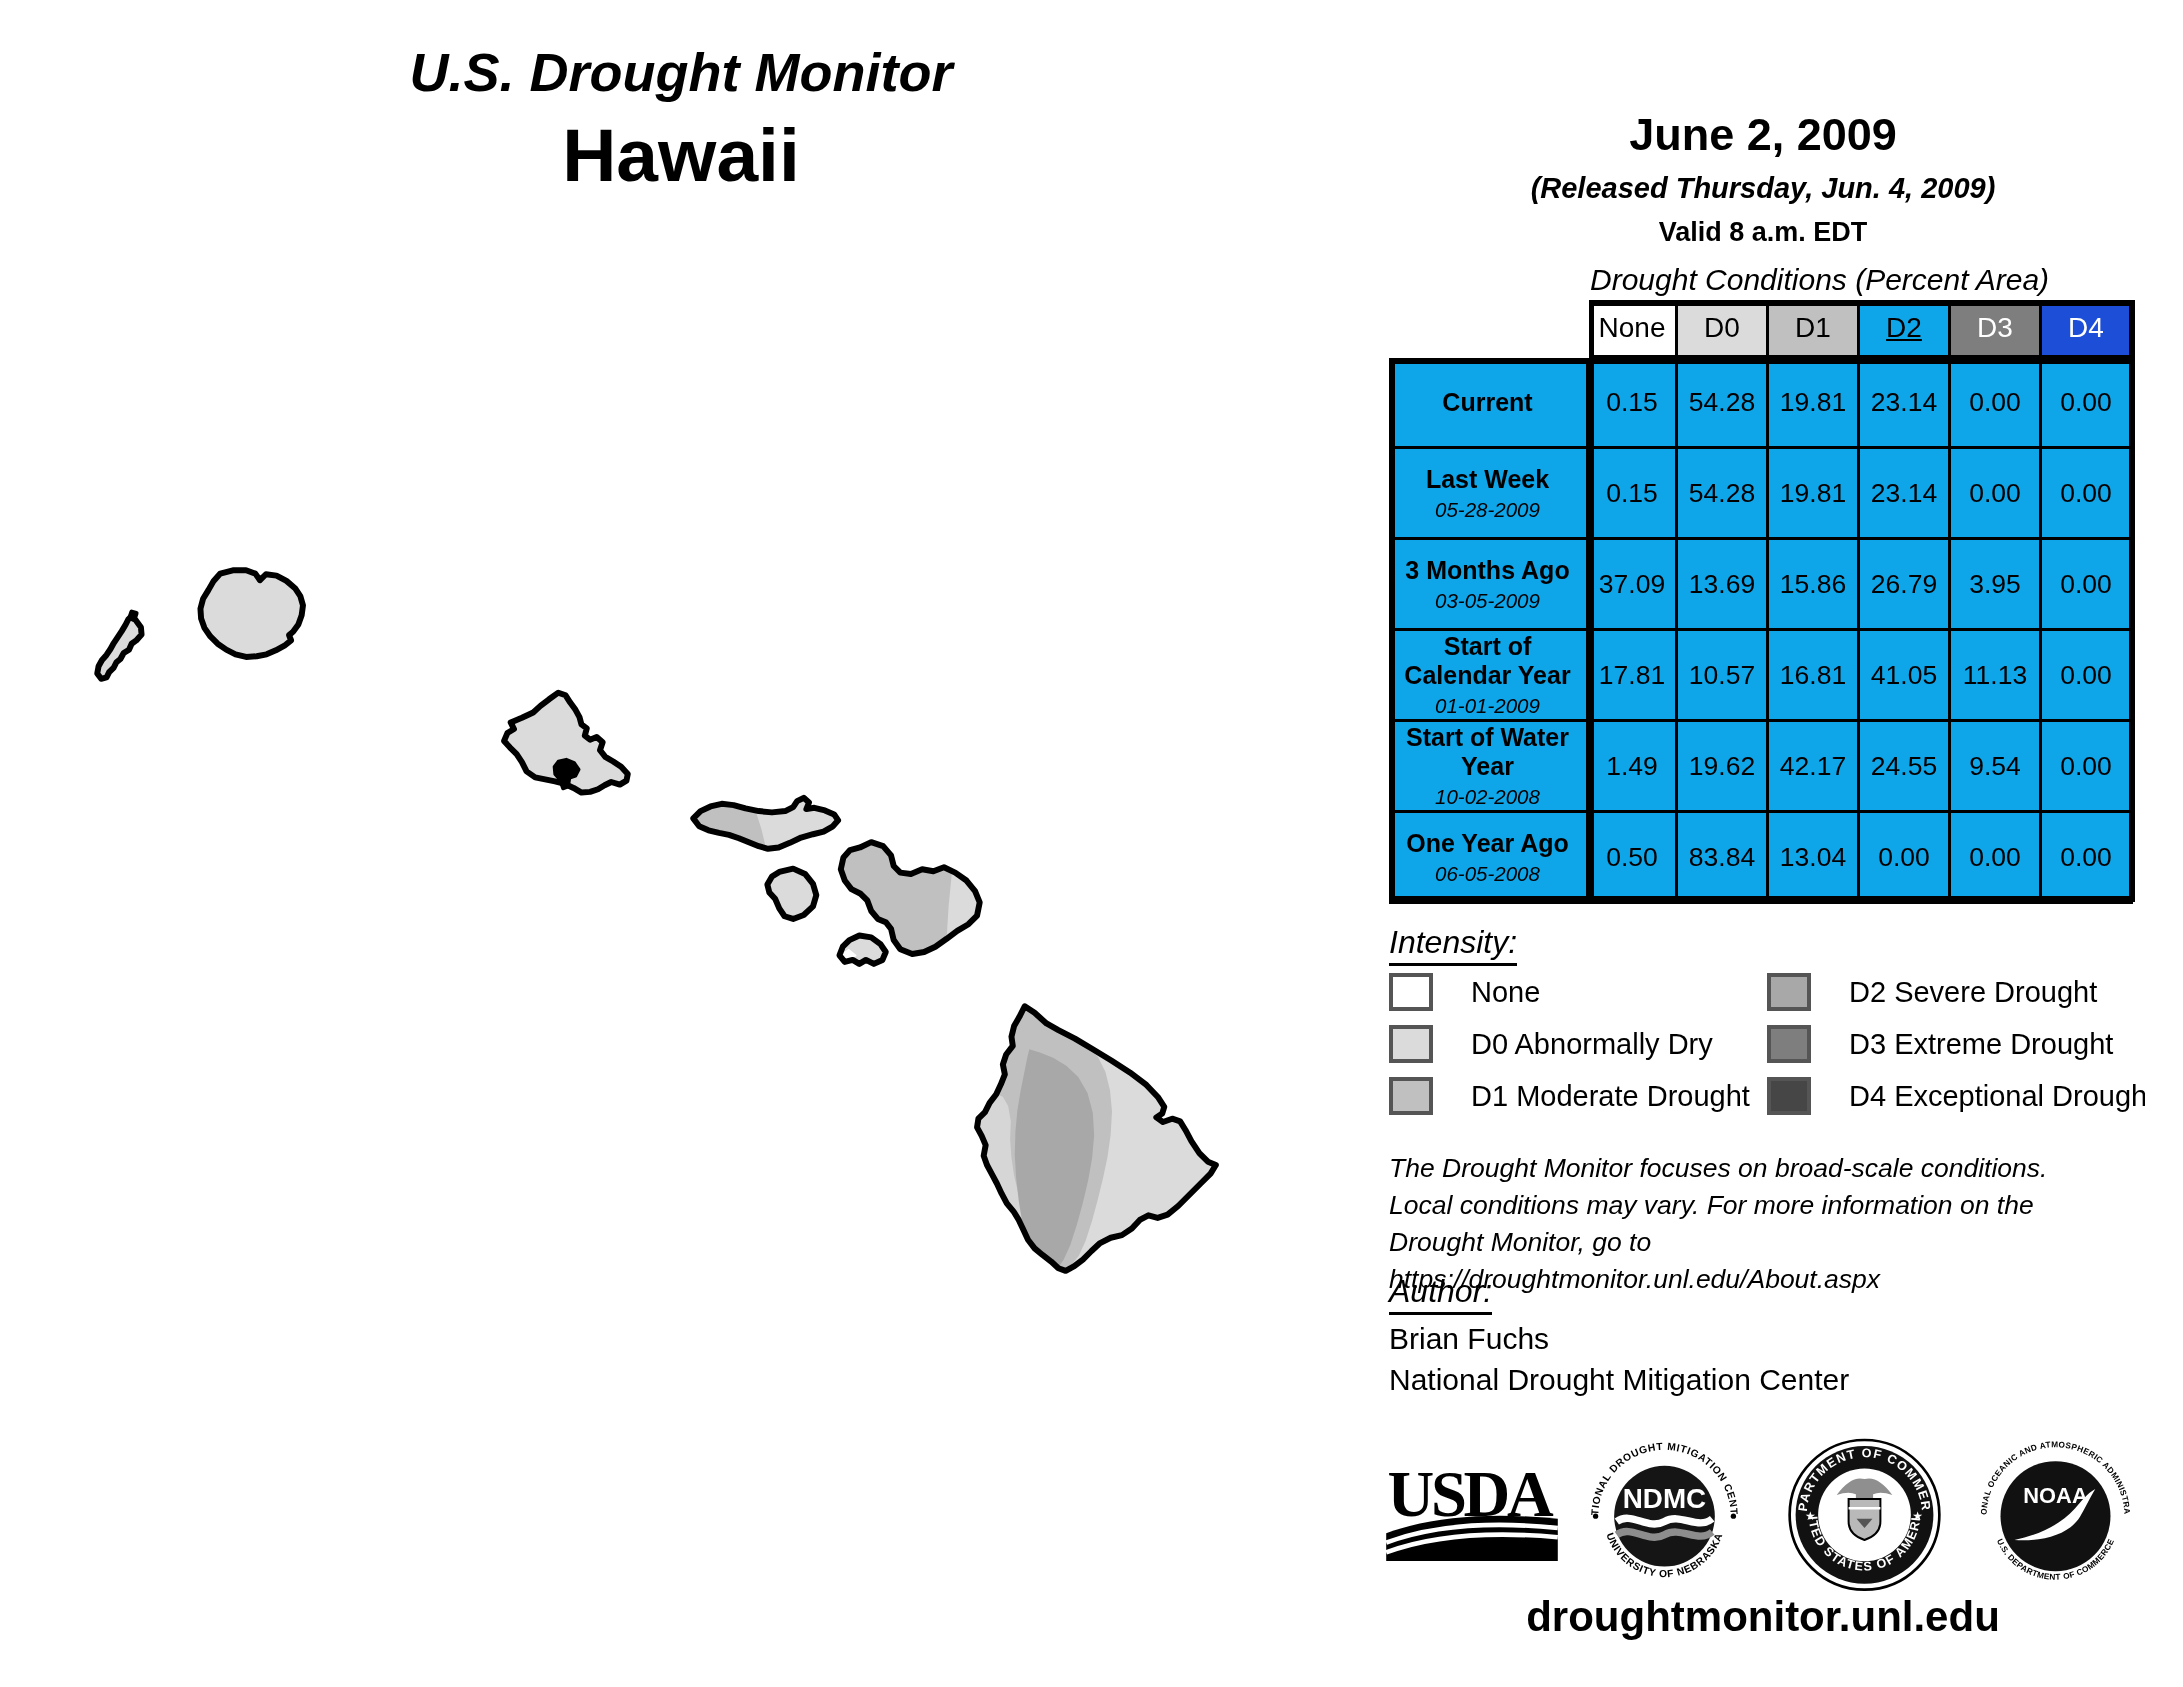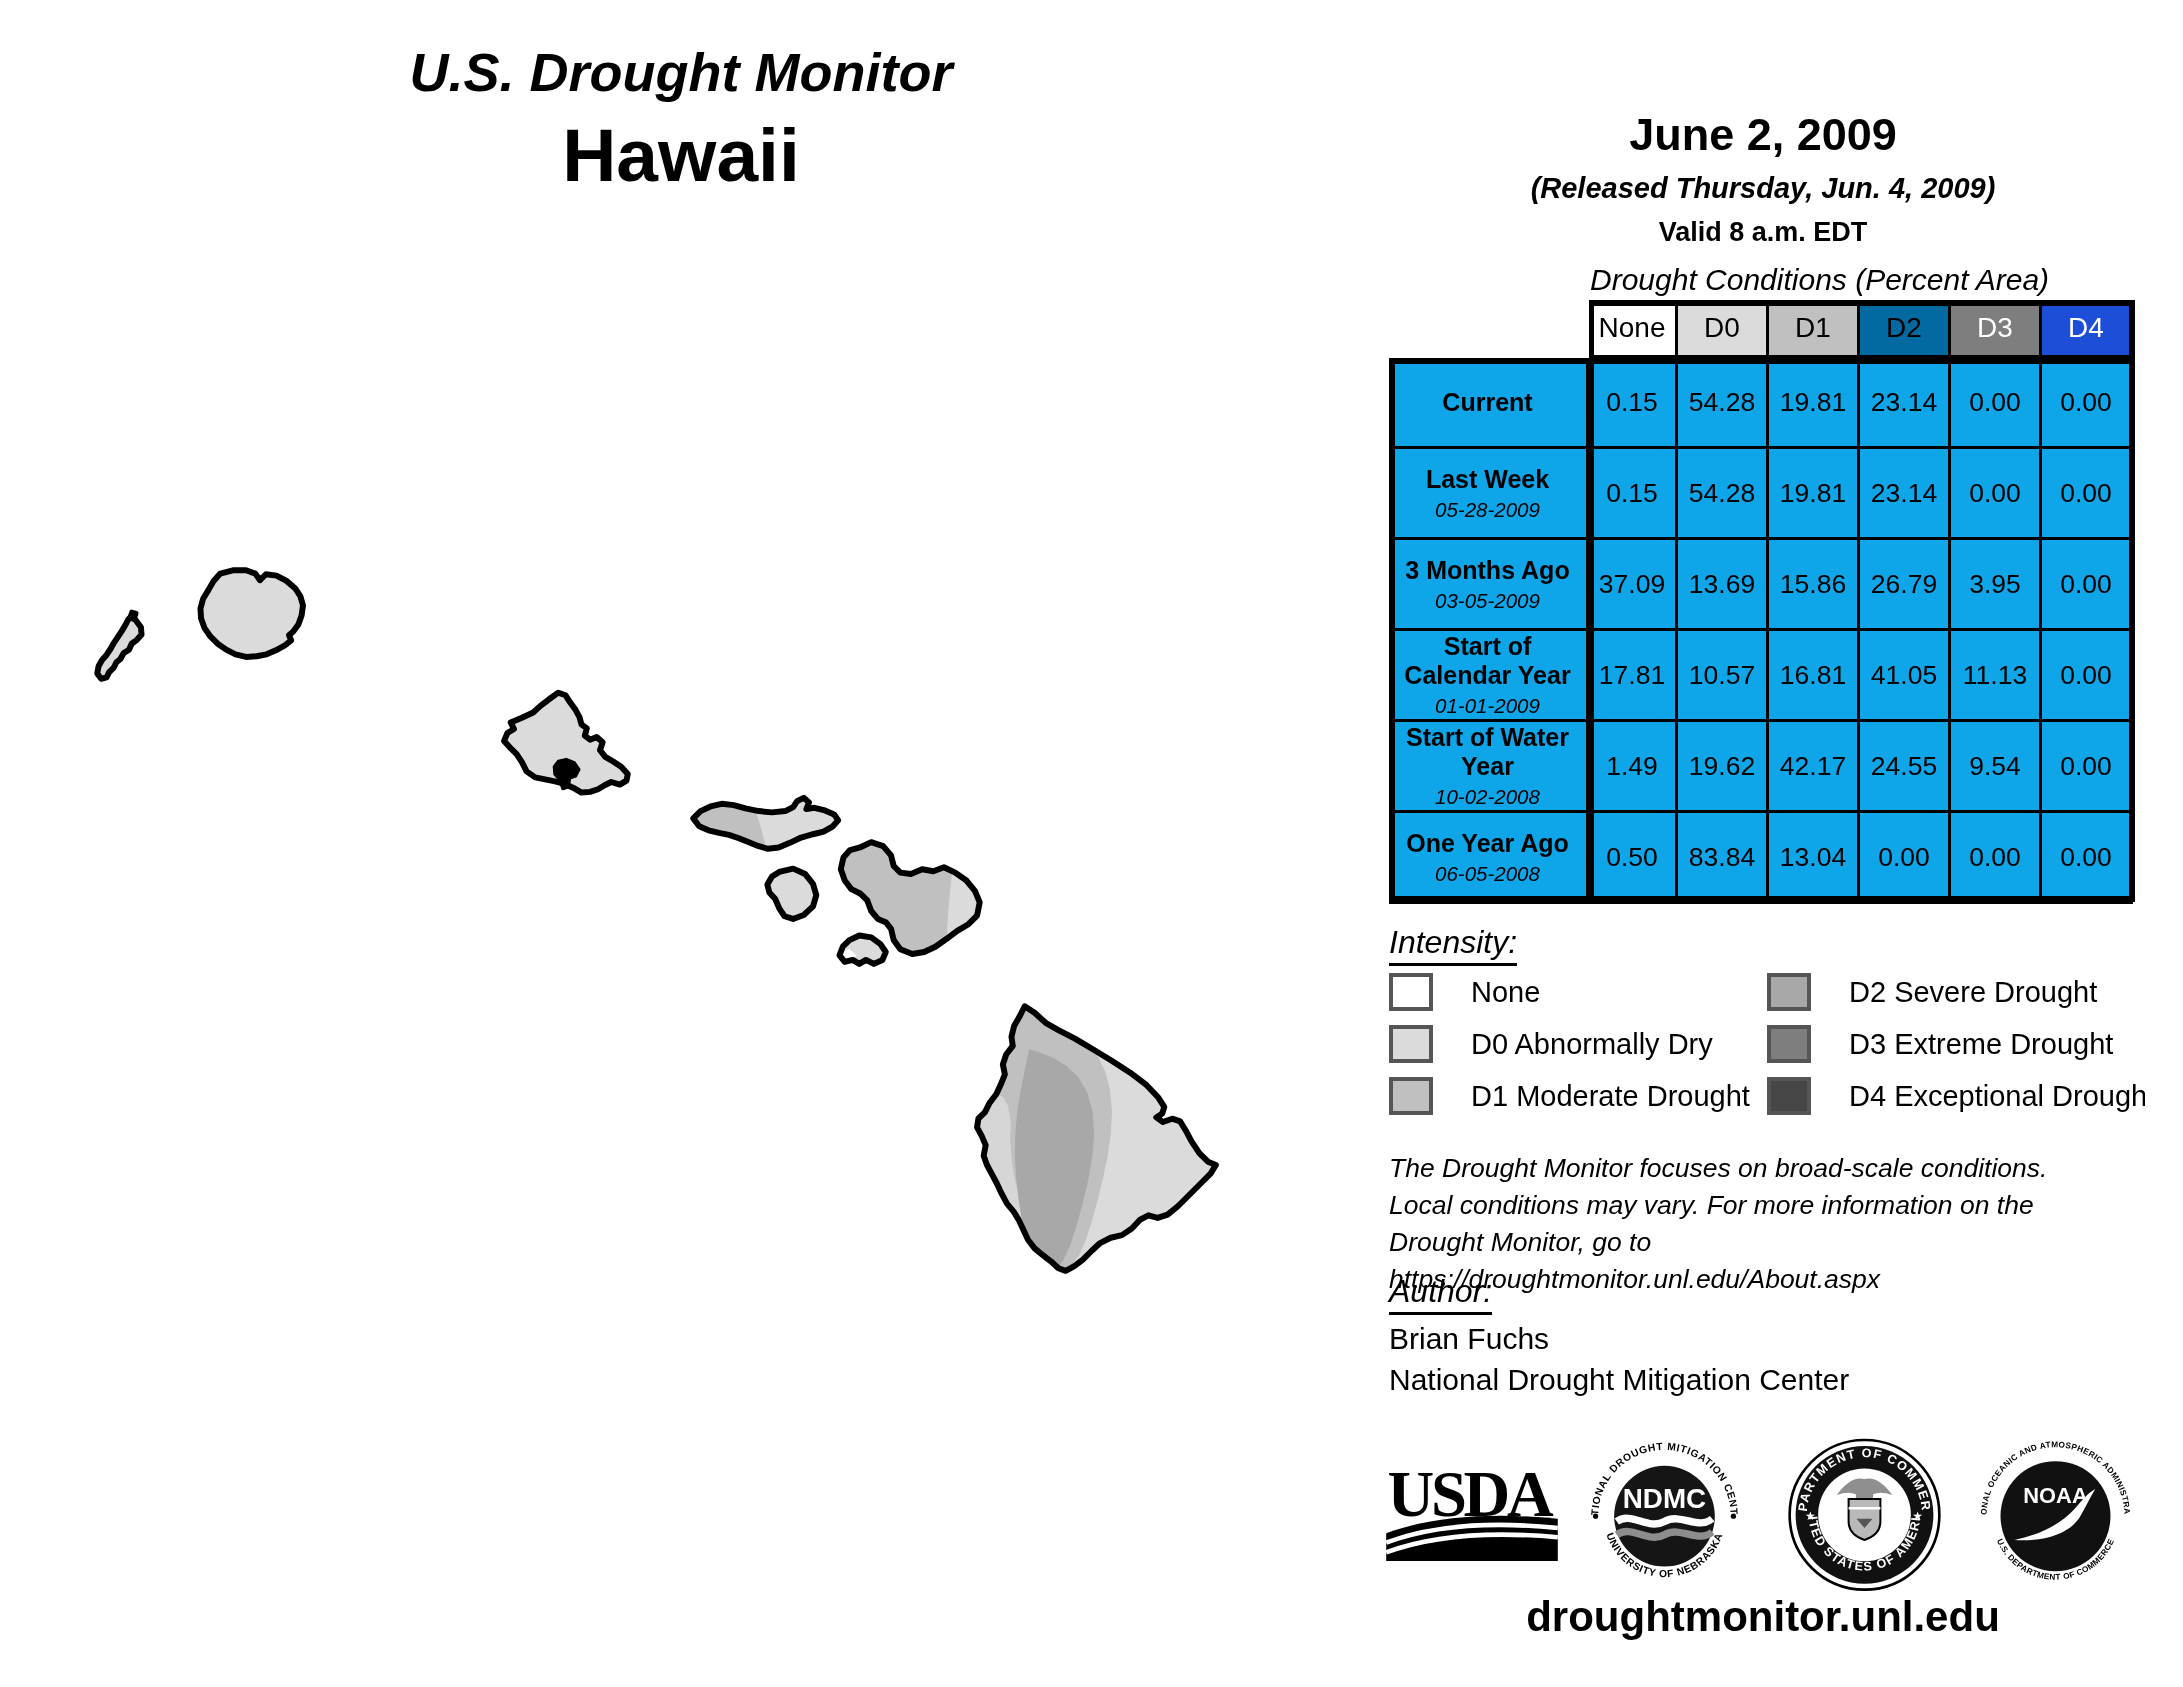--- a/index.html
+++ b/index.html
@@ -126,21 +126,21 @@
   </div>
 
   <div class="abs" id="table-caption">Drought Conditions (Percent Area)</div>
 
   <div class="abs" id="table-wrap">
     <div id="dm-table">
       <div class="tcell corner"></div>
       <div class="tcell thead" style="background-color: rgb(255, 255, 255);">None</div>
       <div class="tcell thead" style="background-color: rgb(219, 219, 219);">D0</div>
       <div class="tcell thead" style="background-color: rgb(192, 192, 192);">D1</div>
-      <div class="tcell thead" style="background-color: #0369a1;">D2</div>
+      <div class="tcell thead" style="background-color: #0ea5e9; text-decoration: underline;">D2</div>
       <div class="tcell thead light" style="background-color: rgb(126, 126, 126);">D3</div>
       <div class="tcell thead light" style="background-color: #1d4ed8;">D4</div>
 
       <div class="tcell rowlab">
         <span>Current</span>
 
       </div>
       <div class="tcell val">0.15</div>
       <div class="tcell val">54.28</div>
       <div class="tcell val">19.81</div>

